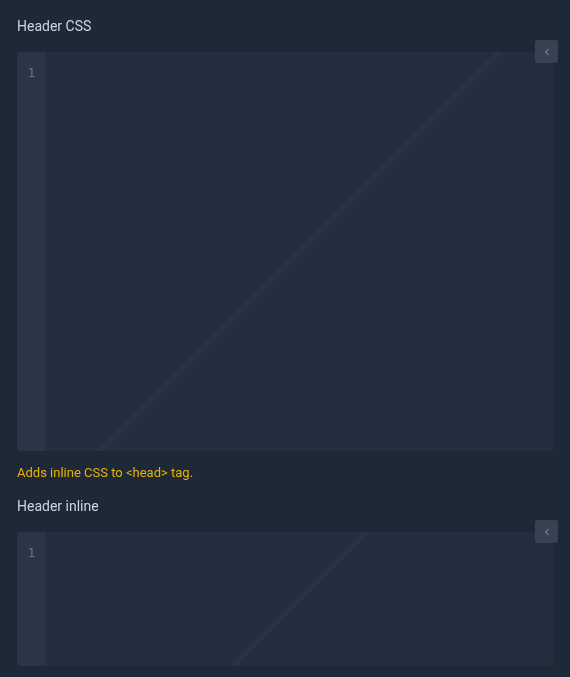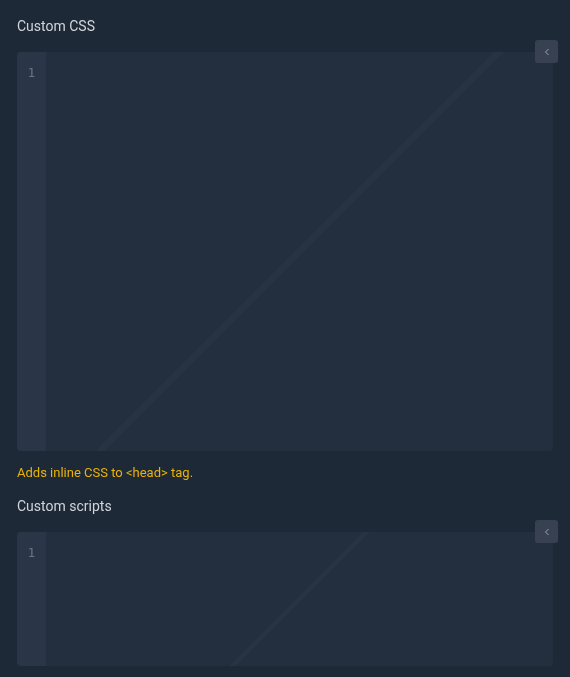--- a/index.html
+++ b/index.html
@@ -99,41 +99,41 @@
     .helper-text {
       font-size: 13px;
       color: #eab308;
       margin-bottom: 10px;
     }
   </style>
 </head>
 <body>
 
 <div class="section">
-  <div class="section-label">Custom CSS</div>
+  <div class="section-label">Header CSS</div>
 
   <div class="editor-wrapper">
     <div class="collapse-btn">
       <svg viewBox="0 0 24 24">
         <polyline points="15 18 9 12 15 6"></polyline>
       </svg>
     </div>
     <div class="editor-container">
       <div class="gutter">
         <div class="line-number">1</div>
       </div>
       <div class="editor-area"></div>
     </div>
   </div>
 
   <div class="helper-text">Adds inline CSS to &lt;head&gt; tag.</div>
 </div>
 
 <div class="section">
-  <div class="section-label">Custom scripts</div>
+  <div class="section-label">Header inline</div>
 
   <div class="editor-wrapper">
     <div class="collapse-btn">
       <svg viewBox="0 0 24 24">
         <polyline points="15 18 9 12 15 6"></polyline>
       </svg>
     </div>
     <div class="editor-container small">
       <div class="gutter">
         <div class="line-number">1</div>

